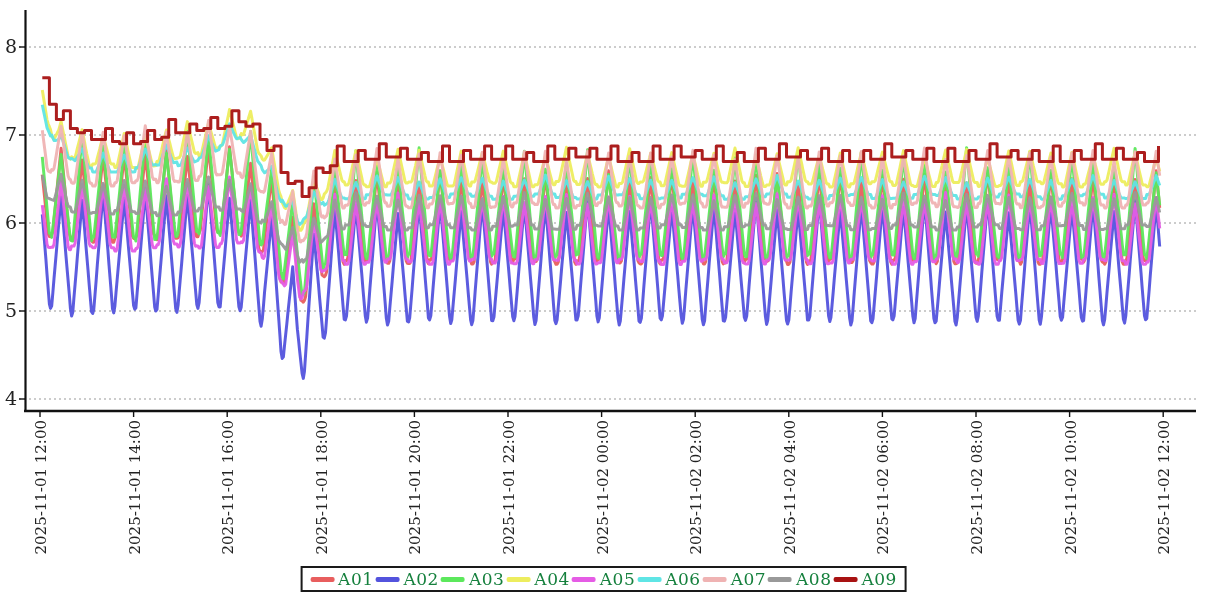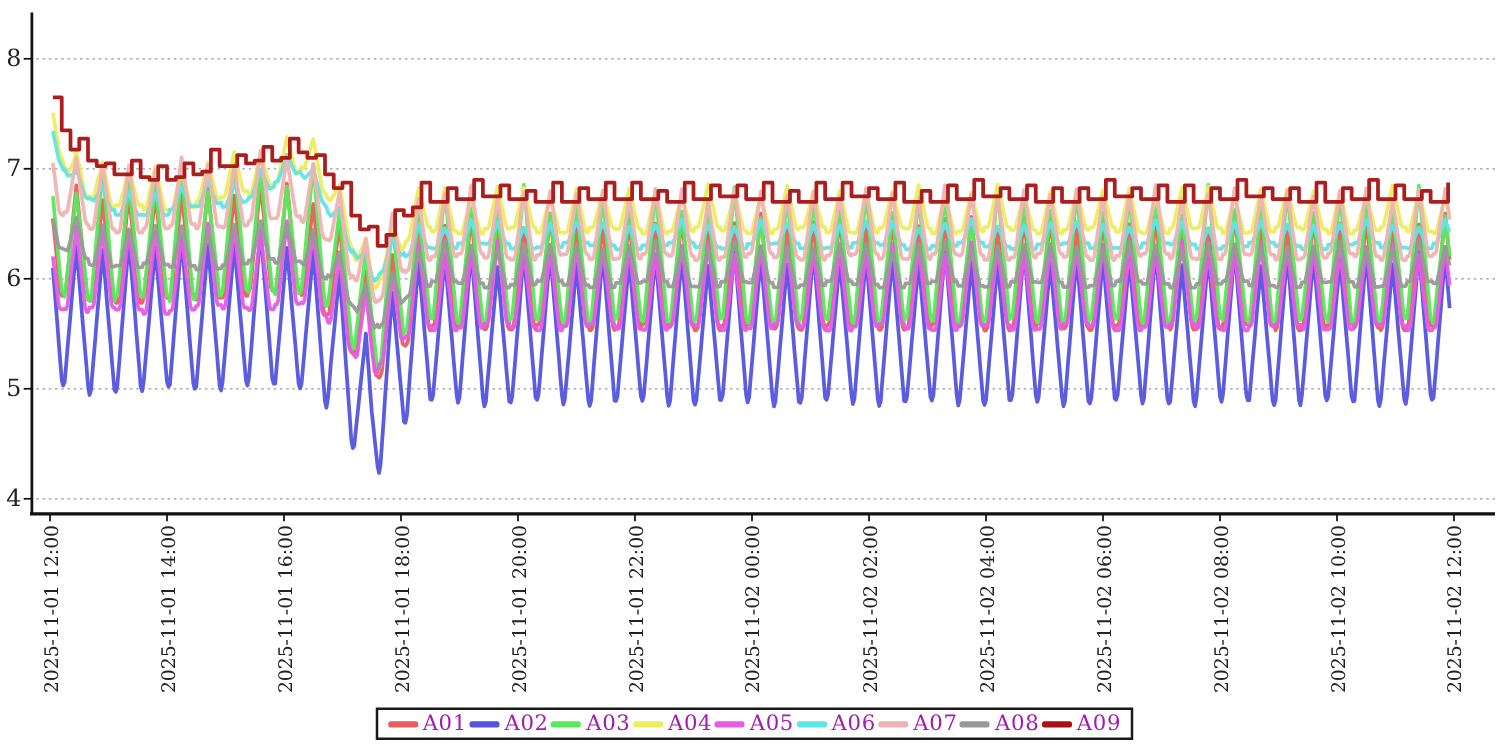--- a/index.html
+++ b/index.html
@@ -16,21 +16,21 @@
     left:50%; top:566px;
     transform:translateX(-50%);
     display:flex; align-items:center;
     background:#ffffff;
     border:2px solid #1a1a1a;
     padding:1px 7px;
     white-space:nowrap;
   }
   .legend-item{display:flex;align-items:center;margin:0 1px;}
   .legend-swatch{display:inline-block;width:24px;height:5px;border-radius:2px;margin-right:4px;}
-  .legend-label{font-size:17px;color:#a21caf;letter-spacing:0.5px;}
+  .legend-label{font-size:17px;color:#15803d;letter-spacing:0.5px;}
 </style>
 </head>
 <body>
 
 <div class="stage">
   <svg id="plot" width="1207" height="600" viewBox="0 0 1207 600">
       <line x1="19" y1="399" x2="1196" y2="399" stroke="#999999" stroke-width="1" stroke-dasharray="2 3"></line>
       <line x1="19" y1="399" x2="25.5" y2="399" stroke="#111111" stroke-width="1.4"></line>
       <text x="17" y="405" text-anchor="end" font-size="19px" fill="#222222" font-family="DejaVu Serif, serif">4</text>
       <line x1="19" y1="311" x2="1196" y2="311" stroke="#999999" stroke-width="1" stroke-dasharray="2 3"></line>

